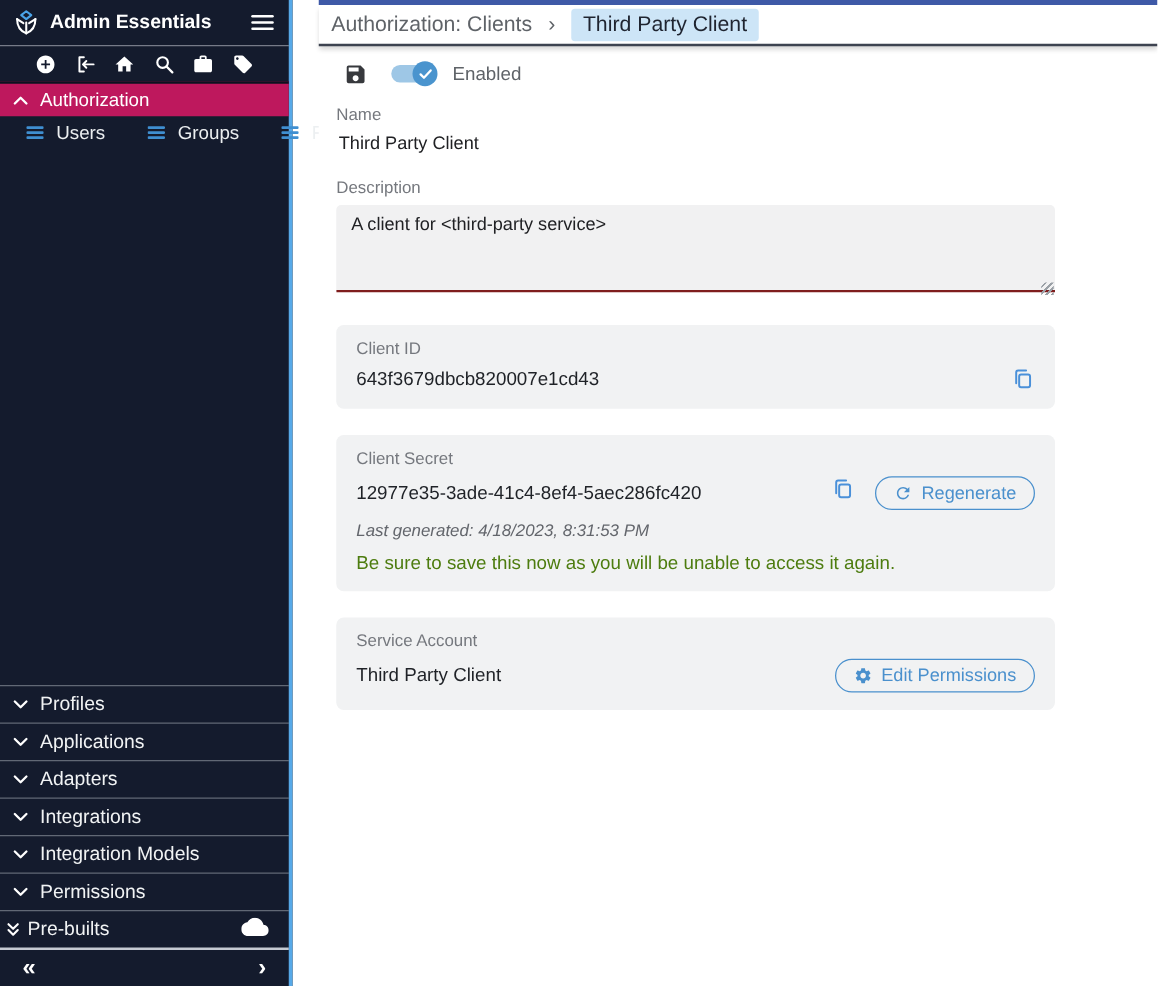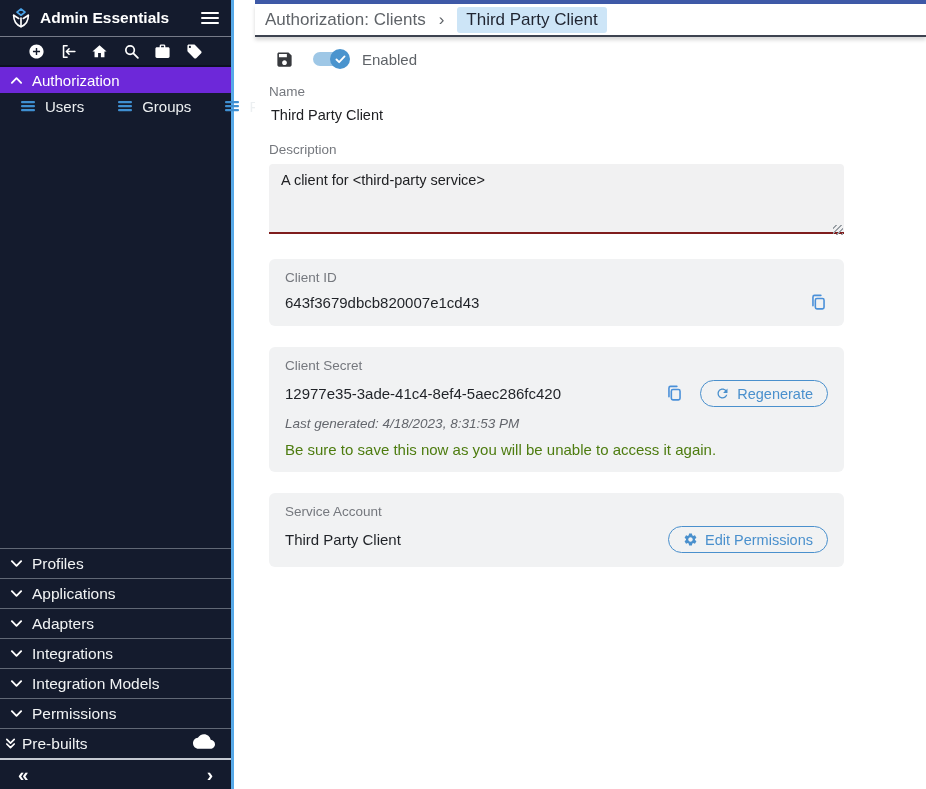--- a/index.html
+++ b/index.html
@@ -11,21 +11,21 @@
   .sidebar { width:234px; min-width:234px; height:789px; background:#141b2d;
     border-right:3px solid #57a9e8; display:flex; flex-direction:column; color:#eceff1; }
   .sb-header { height:37px; display:flex; align-items:center; padding:0 12px 0 10px;
     border-bottom:1px solid rgba(215,220,228,0.5); }
   .sb-title { font-size:15.5px; font-weight:bold; color:#fff; margin-left:8px; flex:1; }
   .hamburger { width:18px; display:flex; flex-direction:column; gap:3px; cursor:pointer; }
   .hamburger span { display:block; height:2px; background:#fff; border-radius:1px; }
   .sb-iconrow { height:28px; display:flex; align-items:center; justify-content:space-between;
     padding:0 28px; }
   .sb-iconrow .ico { width:17px; height:17px; display:flex; align-items:center; justify-content:center; cursor:pointer; }
-  .sb-section-active { height:28px; background:#6d28d9; border-top:2px solid #0c1220;
+  .sb-section-active { height:28px; background:#be185d; border-top:2px solid #0c1220;
     display:flex; align-items:center; padding:0 10px; gap:9px; color:#fff;
     font-size:15px; cursor:pointer; }
   .sb-submenu { flex:1; display:flex; flex-direction:row; gap:4px; }
   .sb-item { height:26px; margin:0 9px; padding-left:12px; display:flex; align-items:center;
     gap:10px; font-size:15px; color:#eceff1; border-radius:13px; cursor:pointer; }
   .sb-item.selected { background:#eab308; color:#16202e; border:1px solid #3b82f6;align-items:center; }
   .sb-section { height:30px; border-top:1px solid rgba(173,181,189,0.5); display:flex;
     align-items:center; padding:0 10px; gap:9px; font-size:15.5px; color:#f1f3f4; cursor:pointer; }
   .sb-section.prebuilts { padding-left:4px; gap:5px; }
   .sb-section .cloud { margin-left:auto; margin-right:6px; }
@@ -55,21 +55,21 @@
   .desc-wrap { position:relative; margin-top:7px; }
   .desc-area { width:575px; height:70px; background:#f1f1f2; border:none;
     border-bottom:2px solid #7f1d1d; border-radius:4px 4px 0 0; resize:none;
     font-family:"Liberation Sans", sans-serif; font-size:14.5px; color:#202124;
     padding:8px 12px; outline:none; }
   .grip { position:absolute; right:1px; bottom:3px; width:10px; height:10px;
     background:repeating-linear-gradient(135deg, transparent 0 2px, #9aa0a6 2px 3.5px); }
   .card { margin-top:21px; background:#f1f2f3; border-radius:6px; padding:11px 16px 14px; }
   .card .row { display:flex; align-items:center; justify-content:space-between; margin-top:7px; }
   .card .value { font-size:15px; color:#1f2227; }
-  .card .right { display:flex; align-items:center; gap:16px; }
+  .card .right { display:flex; align-items:flex-start; gap:16px; }
   .copy-btn { width:20px; height:20px; cursor:pointer; display:flex; align-items:center; justify-content:center; }
   .pill { display:flex; align-items:center; gap:7px; height:27px; padding:0 14px;
     border:1.5px solid #4a90cd; border-radius:16px; background:transparent; color:#4a90cd;
     font-size:14.5px; font-family:"Liberation Sans", sans-serif; cursor:pointer; }
   .lastgen { margin-top:9px; font-size:13.5px; font-style:italic; color:#63666c; }
   .warning { margin-top:10px; font-size:15px; color:#4d7c0f; }
   .save-ico { cursor:pointer; display:flex; }
 </style>
 </head>
 <body>

